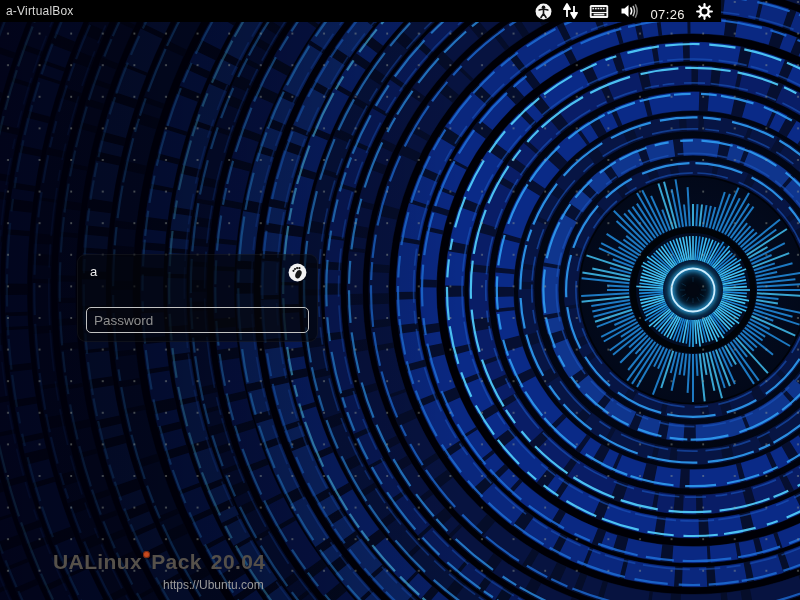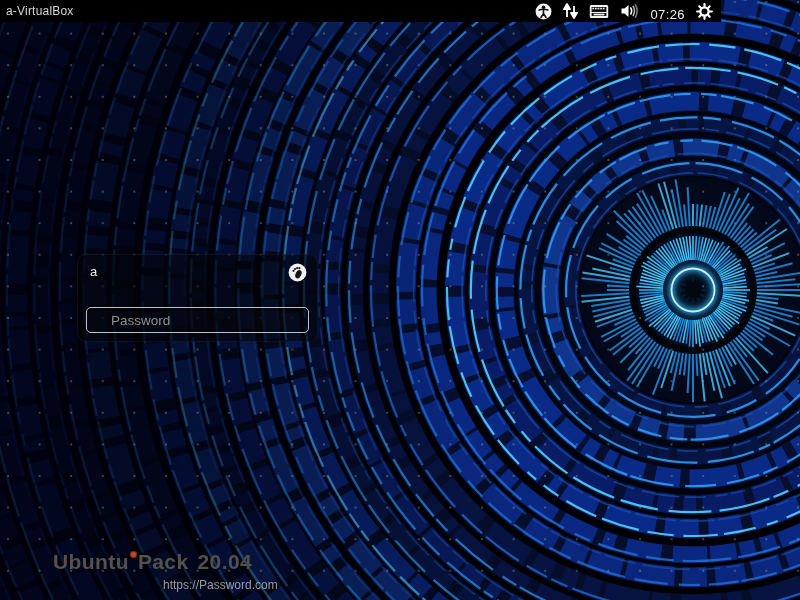--- a/index.html
+++ b/index.html
@@ -17,21 +17,21 @@
   .clock{color:#f2efe9;font-size:13px;letter-spacing:.4px;}
 
   
   .panel{position:absolute;left:77px;top:254px;width:241px;height:88px;
          background:rgba(4,5,9,0.62);border:1px solid rgba(255,255,255,0.05);
          border-radius:9px;box-sizing:border-box;z-index:20;}
   .uname{position:absolute;left:12px;top:9px;color:#ececec;font-size:13px;}
   .badge{position:absolute;right:10px;top:8px;width:19px;height:19px;cursor:pointer;}
   .pw{position:absolute;left:8px;bottom:8px;width:223px;height:26px;box-sizing:border-box;
       background:rgba(10,10,14,0.35);border:1px solid #c2c2c2;border-radius:5px;
-      color:#0f766e;font-size:13.5px;padding:0 24px;outline:none;
+      color:#0f766e;font-size:13.5px;padding:0 7px;outline:none;
       font-family:"Liberation Sans",sans-serif;}
   .pw::placeholder{color:#8f8f8f;opacity:1;}
 
   
   .brand{position:absolute;left:53px;top:550px;z-index:20;color:#56514a;
          font-size:21px;font-weight:bold;letter-spacing:.4px;white-space:nowrap;}
   .brand .dot{display:inline-block;width:7px;height:7px;border-radius:50%;
               background:#c8491f;box-shadow:inset 0 0 0 1px rgba(60,20,5,.55);
               vertical-align:top;margin:1px 1px 0 1px;}
   .brand .ver{margin-left:9px;font-weight:bold;color:#544f49;}
@@ -475,16 +475,16 @@
           <circle cx="-4.2" cy="-1.8" r="1.15"></circle>
           <circle cx="-2.6" cy="-3.7" r="1.15"></circle>
           <circle cx="-0.4" cy="-4.7" r="1.15"></circle>
           <circle cx="2" cy="-4.6" r="1.15"></circle>
         </g>
       </svg>
     </span>
     <input class="pw" type="text" placeholder="Password" style="">
   </div>
 
-  <div class="brand"><span>Ubuntu</span><span class="dot"></span><span>Pack</span><span class="ver">20.04</span></div>
-  <div class="url">https://Password.com</div>
+  <div class="brand"><span>UALinux</span><span class="dot"></span><span>Pack</span><span class="ver">20.04</span></div>
+  <div class="url">https://Ubuntu.com</div>
 
 </div>
 
 </body></html>

